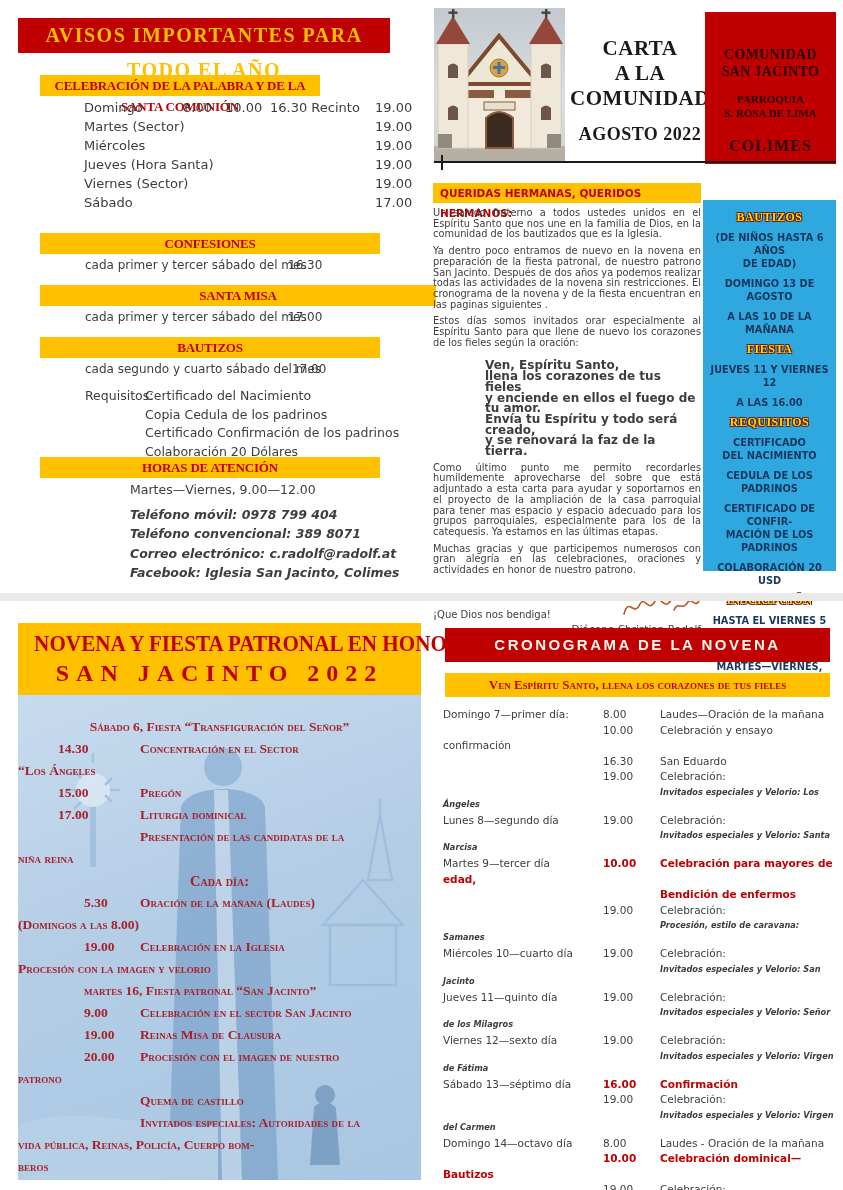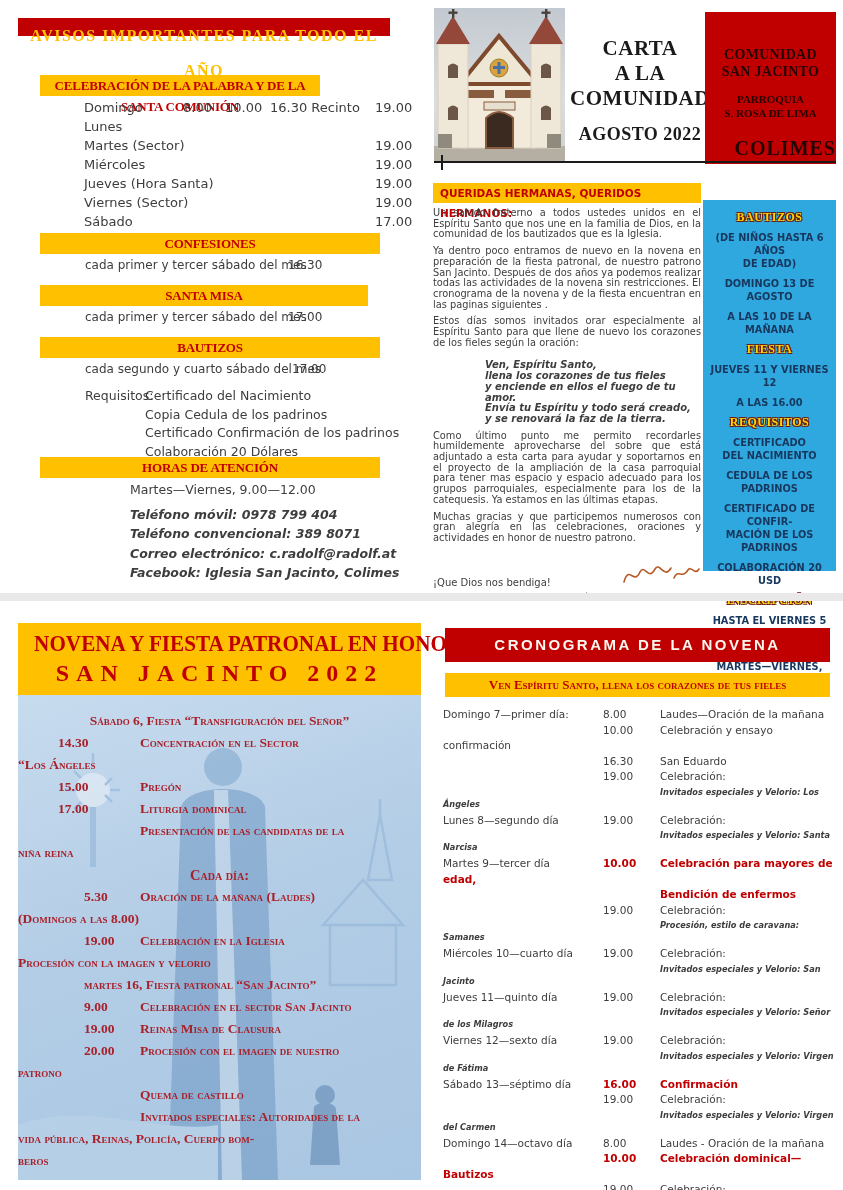--- a/index.html
+++ b/index.html
@@ -5,67 +5,67 @@
   * { margin:0; padding:0; box-sizing:border-box; }
   html,body { width:843px; height:1190px; background:#fff; }
   body { font-family:"DejaVu Sans",sans-serif; position:relative; overflow:hidden; color:#3d3d3d; }
   .abs { position:absolute; }
 
   
   .redbar { background:#c00000; color:#ffc000; font-family:"Liberation Serif",serif; font-weight:bold; text-align:center; }
   .ybar { background:#ffc000; color:#c00000; font-family:"Liberation Serif",serif; font-weight:bold; font-size:13px; text-align:center; line-height:21px; height:21px; letter-spacing:-0.2px; }
 
   
-  .avisos-title { left:18px; top:18px; width:372px; height:18px; line-height:35px; font-size:16px; letter-spacing:1.5px; }
+  .avisos-title { left:18px; top:18px; width:372px; height:35px; line-height:35px; font-size:20px; letter-spacing:1.5px; }
   .wrow { position:relative; height:19px; font-size:13px;margin-left:42px; }
   .wrow span { position:absolute; top:0; white-space:nowrap; }
   .wday { left:2px; } .wt1 { left:101px; } .wt2 { left:143px; } .wt3 { left:188px; } .wt4 { left:293px; }
   .sline { height:17px; font-size:12px; }
   .sline span { position:absolute; top:0; white-space:nowrap; }
   .sl-text { left:45px; } .sl-time { left:248px; } .sl-time2 { left:252px; }
   .req { display:flex; font-size:12.5px; line-height:18.5px; }
   .req-label { width:60px; flex:none; }
   .horas-line { font-size:12.5px; }
   .contact div { font-size:12.5px; font-weight:bold; font-style:italic; line-height:19.3px; white-space:nowrap; }
 
   
   .church { left:434px; top:8px; width:131px; height:153px; }
   .carta { left:560px; top:36px; width:160px; text-align:center; font-family:"Liberation Serif",serif; font-weight:bold; color:#1a1a1a; }
   .carta .t { font-size:21px; line-height:25px; letter-spacing:.5px; }
   .carta .d { font-size:18px; margin-top:13px; letter-spacing:.5px; }
   .parish { left:705px; top:12px; width:131px; height:152px; background:#c00000; color:#250404; text-align:center; font-family:"Liberation Serif",serif; font-weight:bold; padding-top:34px; }
   .parish .n { font-size:14px; line-height:17px; letter-spacing:.3px; }
   .parish .s { font-size:11px; line-height:14px; margin-top:12px; }
-  .parish .c { font-size:20px; margin-top:17px; letter-spacing:1px;text-align:right; }
+  .parish .c { font-size:16px; margin-top:17px; letter-spacing:1px; }
   .hrule { left:434px; top:161px; width:402px; height:2px; background:#1a1a1a; }
   .htick { left:441px; top:155px; width:2px; height:15px; background:#1a1a1a; }
 
   
   .saludo { left:433px; top:183px; width:268px; height:20px; background:#ffc000; color:#c00000; font-weight:bold; font-size:10.5px; line-height:20px; padding-left:7px; }
   .letter { left:433px; top:208px; width:268px; }
   .letter p { font-size:9.8px; line-height:10.7px; text-align:justify; margin-bottom:6px; }
-  .prayer { margin:12px 0 6px 52px; font-weight:bold; font-style:italic; font-size:10px; line-height:10.7px; white-space:pre-line; }
+  .prayer { margin:12px 0 6px 52px; font-weight:bold; font-size:12px; line-height:10.7px; white-space:pre-line; }
   .close-row { display:flex; justify-content:space-between; align-items:flex-end; margin-top:16px; }
   .closing { font-size:10px; }
   .signer { text-align:right; font-size:10.5px; margin-top:3px; }
 
   
   .bluebox { left:703px; top:200px; width:133px; height:371px; background:#2fa8df; padding-top:4px; }
   .bline { font-size:9.8px; font-weight:bold; color:#17375e; text-align:center; line-height:13px; margin:7px 3px 0; white-space:pre-line; }
   .bline.m-h { color:#ffd400; font-size:12px; font-family:"Liberation Serif",serif; letter-spacing:.5px; text-shadow:1px 1px 0 #6b1a10,-1px 1px 0 #6b1a10,1px -1px 0 #6b1a10,-1px -1px 0 #6b1a10; }
 
   
   .divider { left:0; top:593px; width:843px; height:8px; background:#e9e9e9; }
 
   
   .poster { left:18px; top:623px; width:403px; height:557px; }
   .poster-head { background:#ffc000; height:72px; padding-top:8px; text-align:center; color:#c00000; font-family:"Liberation Serif",serif; font-weight:bold; }
   .poster-head .l1 { font-size:23px; transform:scaleX(.92); transform-origin:center; white-space:nowrap; }
   .poster-head .l2 { font-size:24px; letter-spacing:7px; margin-top:3px; }
-  .poster-body { position:relative; height:485px; background:linear-gradient(160deg,#c7dbee 0%,#b3cde6 45%,#a9c6e2 100%); overflow:hidden; padding-top:15px; }
+  .poster-body { position:relative; height:485px; background:linear-gradient(160deg,#c7dbee 0%,#b3cde6 45%,#a9c6e2 100%); overflow:hidden; padding-top:21px; }
   .poster-art { position:absolute; left:0; top:0; width:100%; height:100%; }
   .prow { position:relative; line-height:22px; font-variant:small-caps; font-weight:bold; font-size:13.5px; color:#a8202a; font-family:"Liberation Serif",serif; }
   .prow .ptime { position:absolute; left:40px; top:0; }
   .prow.m-ind .ptime { left:66px; }
   .prow .ptxt { margin-left:122px; white-space:pre-line; }
   .prow.m-sub { text-align:center; } .prow.m-sub .ptxt { margin-left:0; }
   .prow.m-center { text-align:center; font-size:14.5px; } .prow.m-center .ptxt { margin-left:0; }
   .prow.m-sub2 .ptxt { margin-left:66px; }
 
   
@@ -92,27 +92,20 @@
   <div class="abs" style="left:40px;top:100px;width:345px;">
 
       <div class="wrow">
         <span class="wday">Domingo</span>
         <span class="wt1">8.00</span>
         <span class="wt2">10.00</span>
         <span class="wt3">16.30 Recinto</span>
         <span class="wt4">19.00</span>
       </div>
 
-      <div class="wrow">
-        <span class="wday">Lunes</span>
-        <span class="wt1"></span>
-        <span class="wt2"></span>
-        <span class="wt3"></span>
-        <span class="wt4"></span>
-      </div>
 
       <div class="wrow">
         <span class="wday">Martes  (Sector)</span>
         <span class="wt1"></span>
         <span class="wt2"></span>
         <span class="wt3"></span>
         <span class="wt4">19.00</span>
       </div>
 
       <div class="wrow">
@@ -147,21 +140,21 @@
         <span class="wt4">17.00</span>
       </div>
     </div>
 
   <div class="abs ybar" style="left:40px;top:233px;width:340px;">CONFESIONES</div>
   <div class="abs sline" style="left:40px;top:258px;width:345px;">
     <span class="sl-text">cada primer y tercer sábado del mes</span>
     <span class="sl-time">16.30</span>
   </div>
 
-  <div class="abs ybar" style="left:40px;top:285px;width:328px;">SANTA MISA</div>
+  <div class="abs ybar" style="left:40px;top:285px;width:396px;">SANTA MISA</div>
   <div class="abs sline" style="left:40px;top:310px;width:345px;">
     <span class="sl-text">cada primer y tercer sábado del mes</span>
     <span class="sl-time">17.00</span>
   </div>
 
   <div class="abs ybar" style="left:40px;top:337px;width:340px;">BAUTIZOS</div>
   <div class="abs sline" style="left:40px;top:362px;width:345px;">
     <span class="sl-text">cada segundo y cuarto sábado del mes</span>
     <span class="sl-time2" style="position:absolute;">17.00</span>
   </div>

